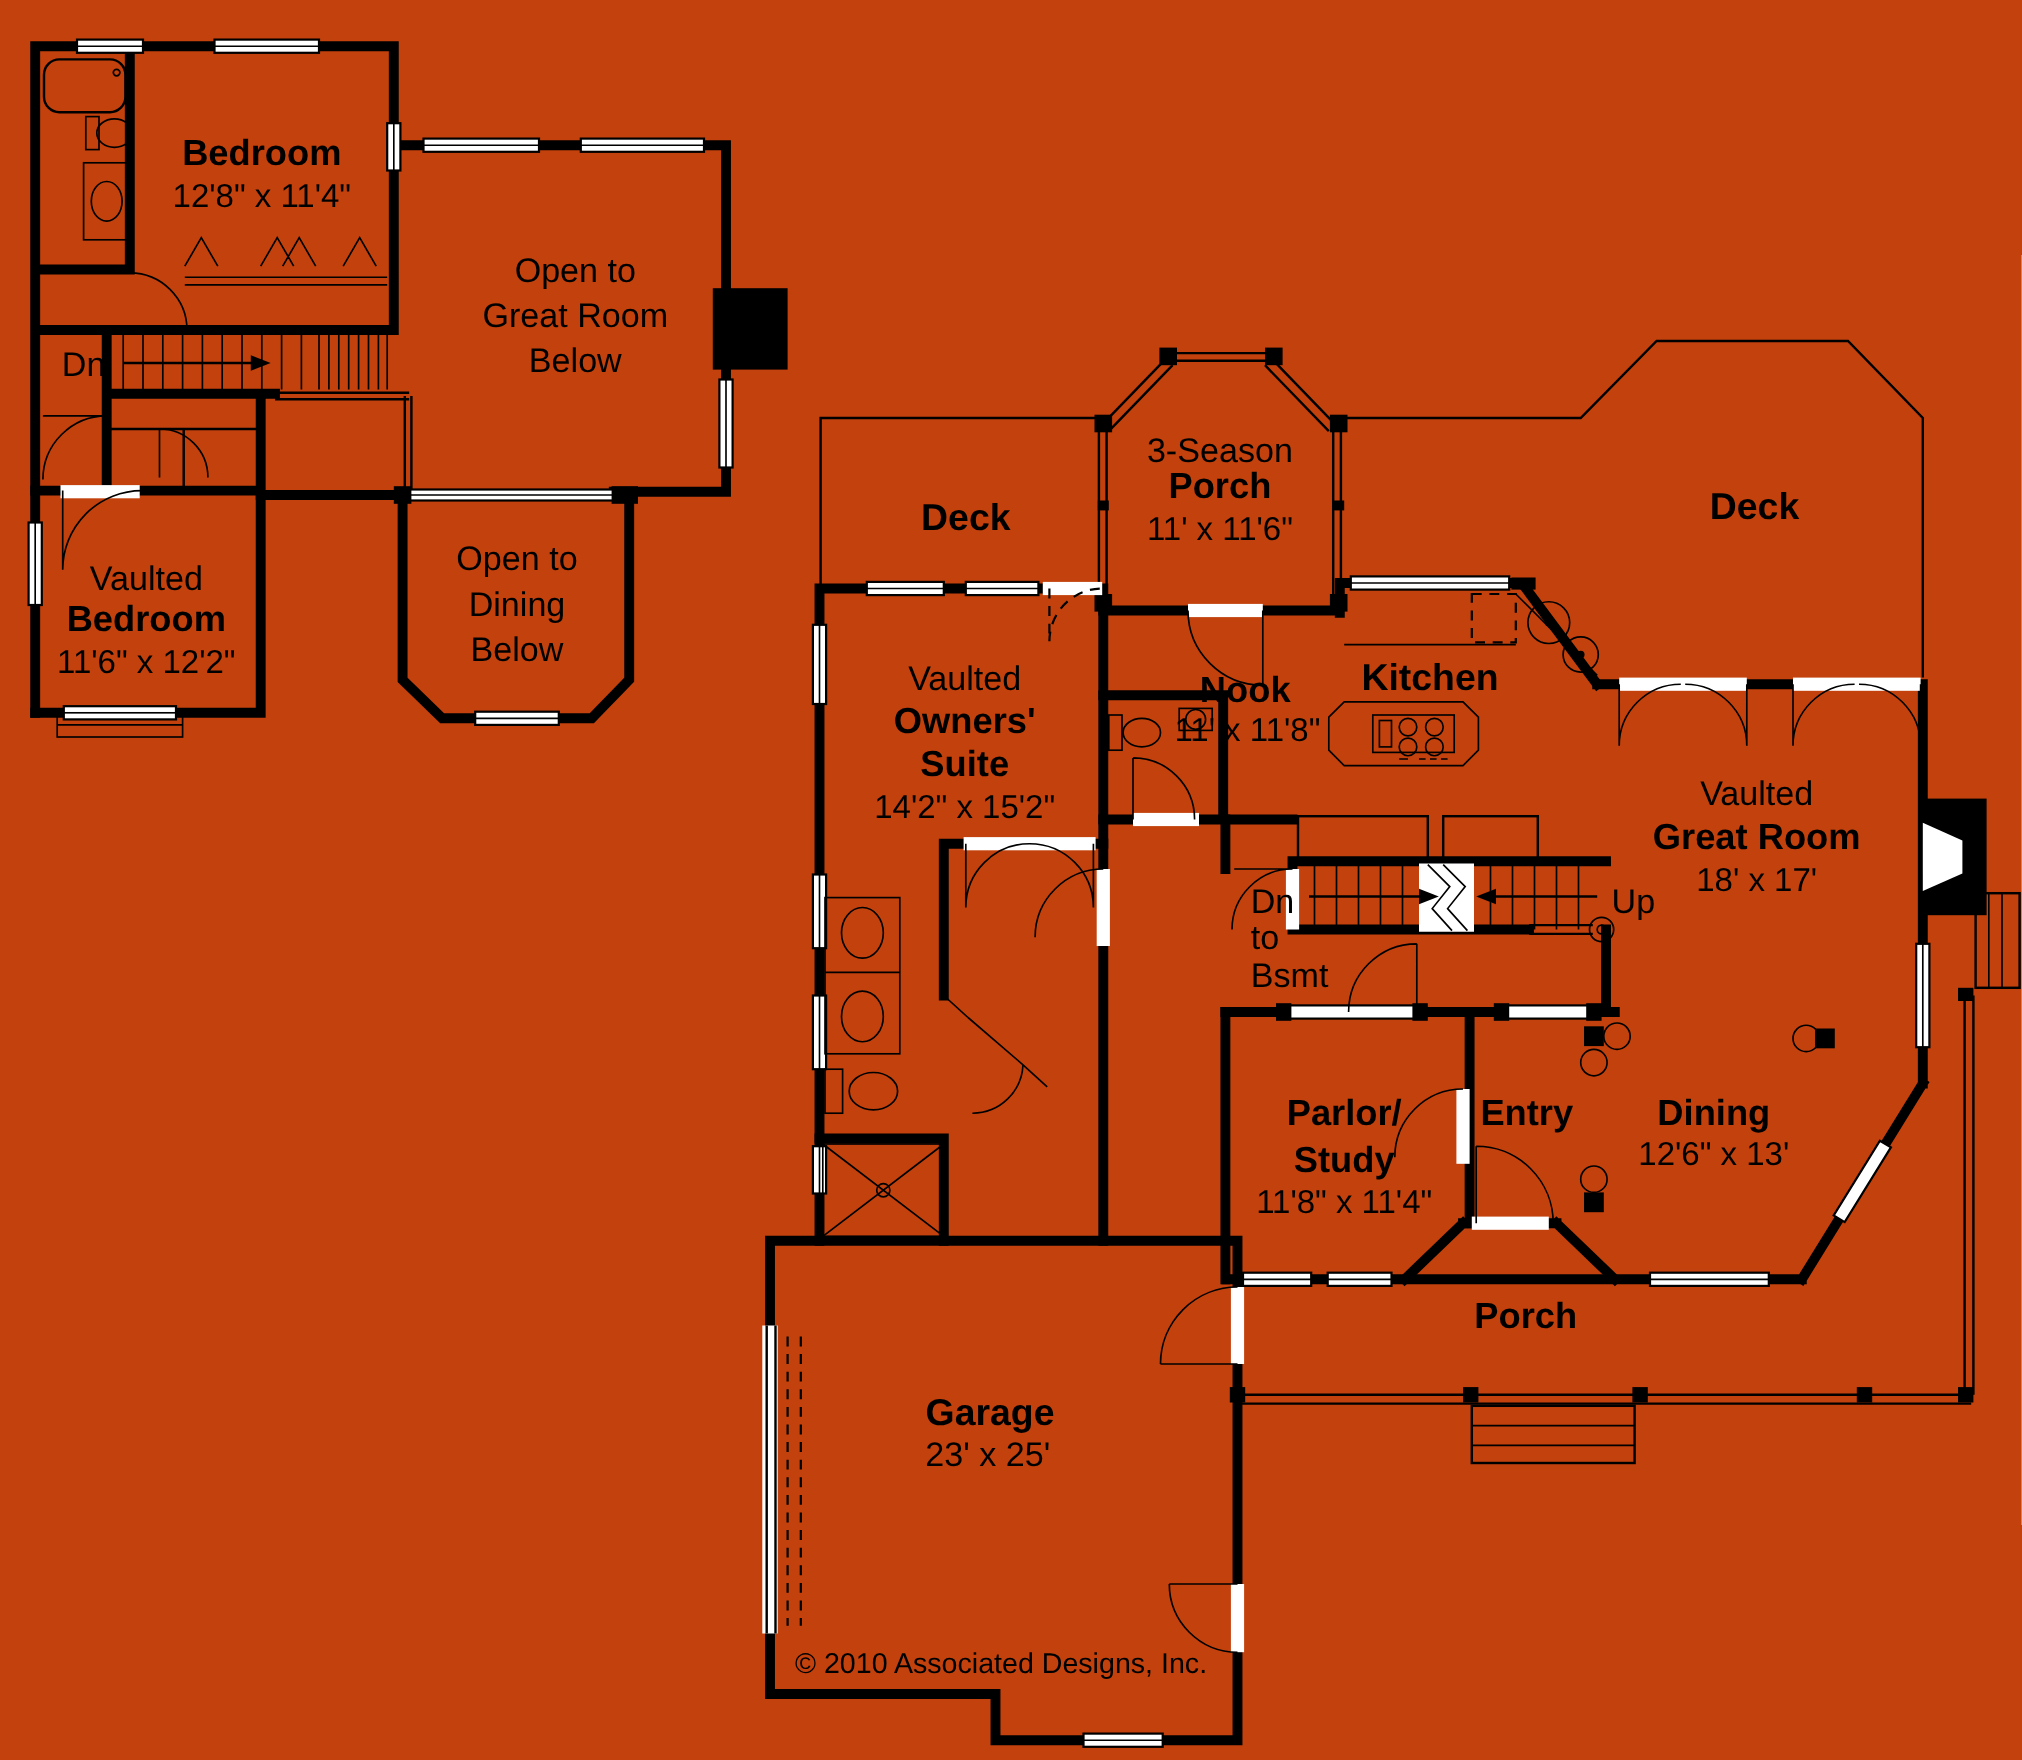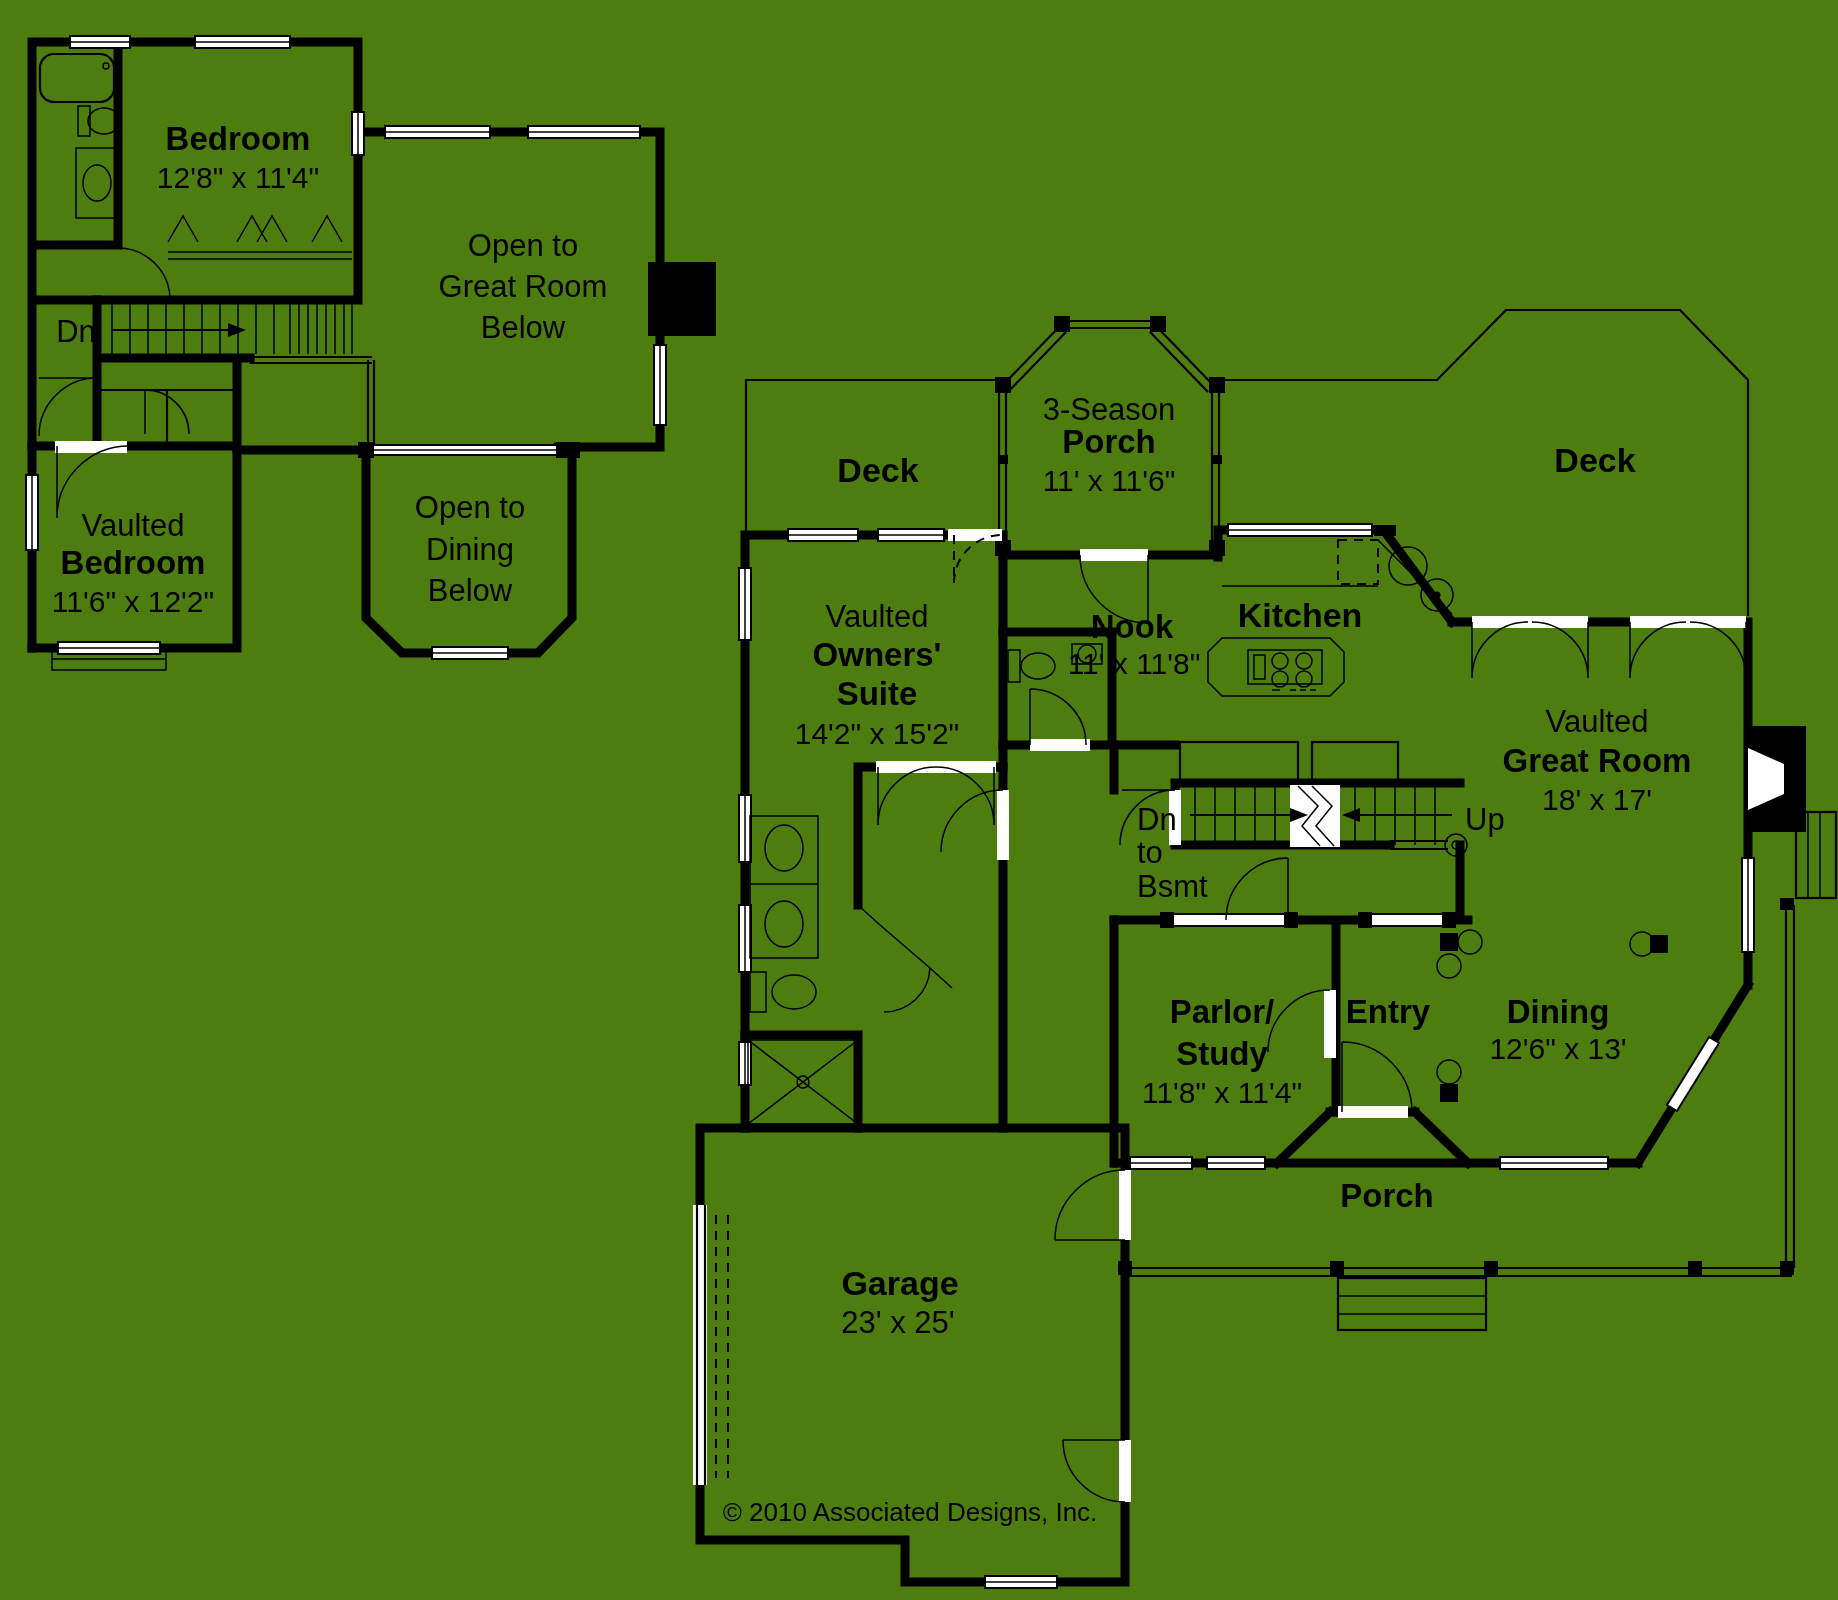--- a/index.html
+++ b/index.html
@@ -1,16 +1,16 @@
 <!DOCTYPE html>
 <html><head>
 <meta charset="utf-8">
 <style>
   html,body{margin:0;padding:0;background:#ffffff;}
-  .stage{width:1838px;height:1600px;position:relative;background:#4d7c0f;}
+  .stage{width:1838px;height:1600px;position:relative;background:#c2410c;}
   svg{display:block;}
   svg text{fill:#000;font-family:"Liberation Sans",sans-serif;}
   .w{stroke:#000;stroke-width:9;fill:none;stroke-linecap:square;}
   .t{stroke:#000;stroke-width:2.2;fill:none;}
   .tt{stroke:#000;stroke-width:1.5;fill:none;}
   .dash{stroke:#000;stroke-width:2;fill:none;stroke-dasharray:9 7;}
   .blk{fill:#000;stroke:none;}
   .wht{fill:#fff;stroke:none;}
   .winr{fill:#fff;stroke:#000;stroke-width:2;}
   .rn{font-weight:bold;font-size:33px;text-anchor:middle;}

